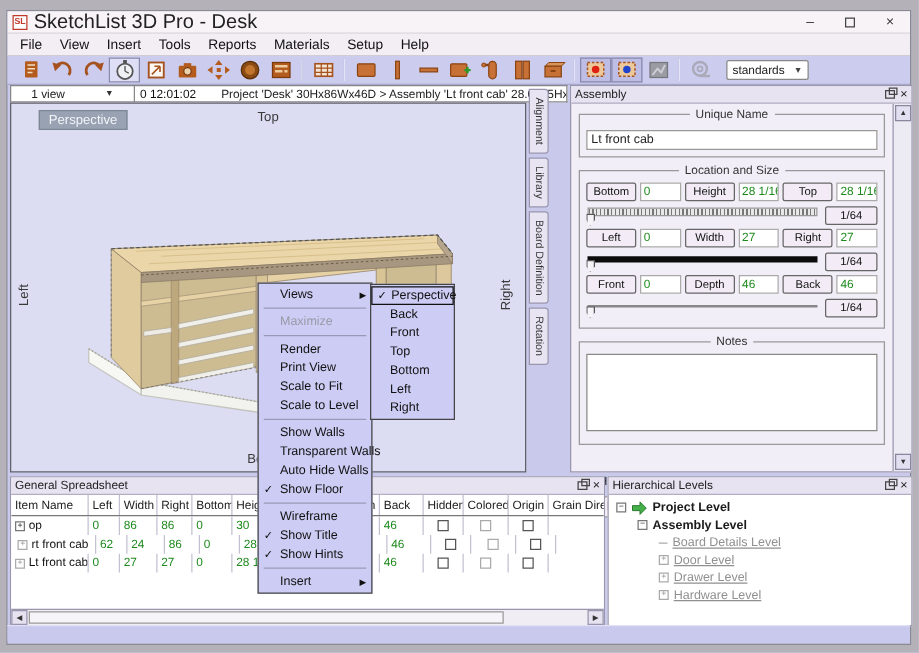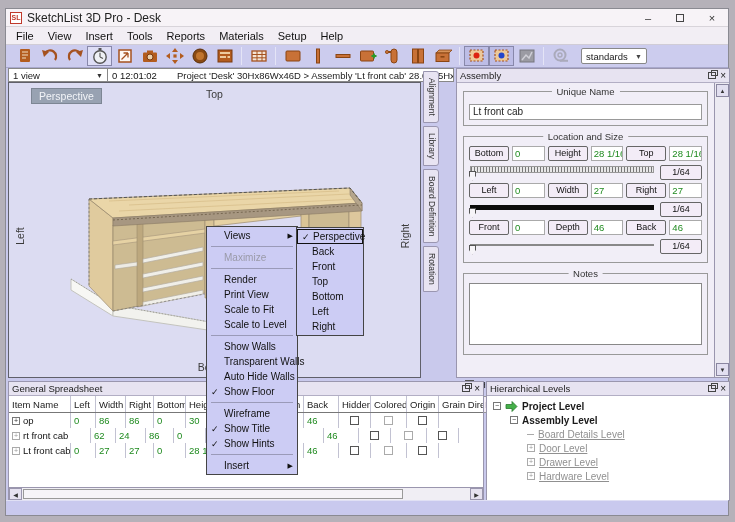--- a/index.html
+++ b/index.html
@@ -3,21 +3,21 @@
 <meta charset="utf-8">
 <style>
   * { margin:0; padding:0; box-sizing:border-box; }
   html,body { width:735px; height:522px; }
   body { font-family:"Liberation Sans","DejaVu Sans",sans-serif; background:#b5b1b9; position:relative; overflow:hidden; }
   #win { position:absolute; left:5px; top:8px; width:724px; height:508px; background:#c9c9ec; border:1px solid #8a8a92; }
 
   
   #titlebar { position:absolute; left:0; top:0; width:100%; height:18px; background:#f7f3f7; display:flex; align-items:center; border-bottom:1px solid #d8d4da;}
   #appicon { width:12px; height:12px; margin:0 5px 0 4px; border:1px solid #c0392b; color:#c0392b; font-size:7px; font-weight:bold; display:flex; align-items:center; justify-content:center; background:#fff; }
-  #apptitle { font-size:12px; color:#222; }
+  #apptitle { font-size:16px; color:#222; }
   #wincontrols { margin-left:auto; display:flex; }
   .wbtn { width:32px; height:17px; display:flex; align-items:center; justify-content:center; font-size:11px; color:#333; }
   .restore-glyph { width:8px; height:8px; border:1px solid #444; position:relative; background:#f7f3f7;}
   .restore-glyph:before { content:""; position:absolute; left:2px; top:-3px; width:8px; height:8px; border:1px solid #444; z-index:-1;}
 
   
   #menubar { position:absolute; left:0; top:18px; width:100%; height:18px; background:#f2eef4; display:flex; align-items:center; padding-left:3px; border-bottom:1px solid #d0ccd6;}
   .menu-item { font-size:11px; color:#111; padding:1px 7px; }
 
   
@@ -25,21 +25,21 @@
   .tbtn { width:25px; height:20px; display:flex; align-items:center; justify-content:center; }
   .tbtn svg { display:block; }
   .tbtn.sel { background:#dedef6; border:1px solid #8888aa; }
   .tbtn.pressed { background:#bdbde6; border:1px solid #8888aa; }
   .tsep { width:1px; height:18px; background:#9a9ac0; margin:0 4px; border-right:1px solid #e4e4f6; }
   #standards-dd { margin-left:8px; width:66px; height:16px; background:#fff; border:1px solid #888; border-radius:2px; font-size:9.5px; color:#222; display:flex; align-items:center; padding:0 4px; }
   #standards-dd .dd-arrow { margin-left:auto; font-size:7px; color:#444; }
 
   
   #viewbar { position:absolute; left:2px; top:59px; width:446px; height:14px; display:flex; }
-  #view-selector { width:100px; background:#fff; border:1px solid #888; font-size:9.5px; display:flex; align-items:center; padding:0 4px; color:#222;}
+  #view-selector { width:100px; background:#fff; border:1px solid #888; font-size:9.5px; display:flex; align-items:center; padding:0 16px; color:#222;}
   #view-selector .dd-arrow { margin-left:auto; font-size:7px; color:#333;}
   #crumbbar { flex:1; background:#fff; border:1px solid #888; border-left:none; display:flex; align-items:center; font-size:9.5px; padding:0 4px; white-space:nowrap; overflow:hidden;}
   #clock { font-weight:normal; color:#111; margin-right:20px; }
   #breadcrumb { color:#222; }
 
   
   #viewport { position:absolute; left:2px; top:73px; width:413px; height:296px; background:#dcdcf2; border:1px solid #60606a; }
   #persp-label { position:absolute; left:22px; top:5px; background:#98a2b2; color:#f2f4f8; font-size:10.5px; padding:1px 7px; border:1px solid #7d8694;}
   .vp-label { position:absolute; font-size:10.5px; color:#3a3a3a; }
   #vp-top { top:5px; left:50%; transform:translateX(-50%); }
@@ -487,21 +487,21 @@
           </div>
           <div class="ss-cell ck" style="width: 36px;">
             <span class="cb" style="border-color: rgb(170, 170, 170);"></span>
           </div>
           <div class="ss-cell ck" style="width: 32px;">
             <span class="cb"></span>
           </div>
           <div class="ss-cell num" style="width: 46px;"></div>
         </div>
         <div class="ss-row">
-          <div class="ss-cell name-cell" style="width: 82px;">
+          <div class="ss-cell name-cell" style="width: 68px; justify-content: center;">
             <span class="expander light">+</span>
             <span>rt front cab</span>
           </div>
           <div class="ss-cell num" style="width: 25px;">62</div>
           <div class="ss-cell num" style="width: 30px;">24</div>
           <div class="ss-cell num" style="width: 28px;">86</div>
           <div class="ss-cell num" style="width: 32px;">0</div>
           <div class="ss-cell num" style="width: 30px;">28 1/16</div>
           <div class="ss-cell num" style="width: 28px;"></div>
           <div class="ss-cell num" style="width: 28px;"></div>

